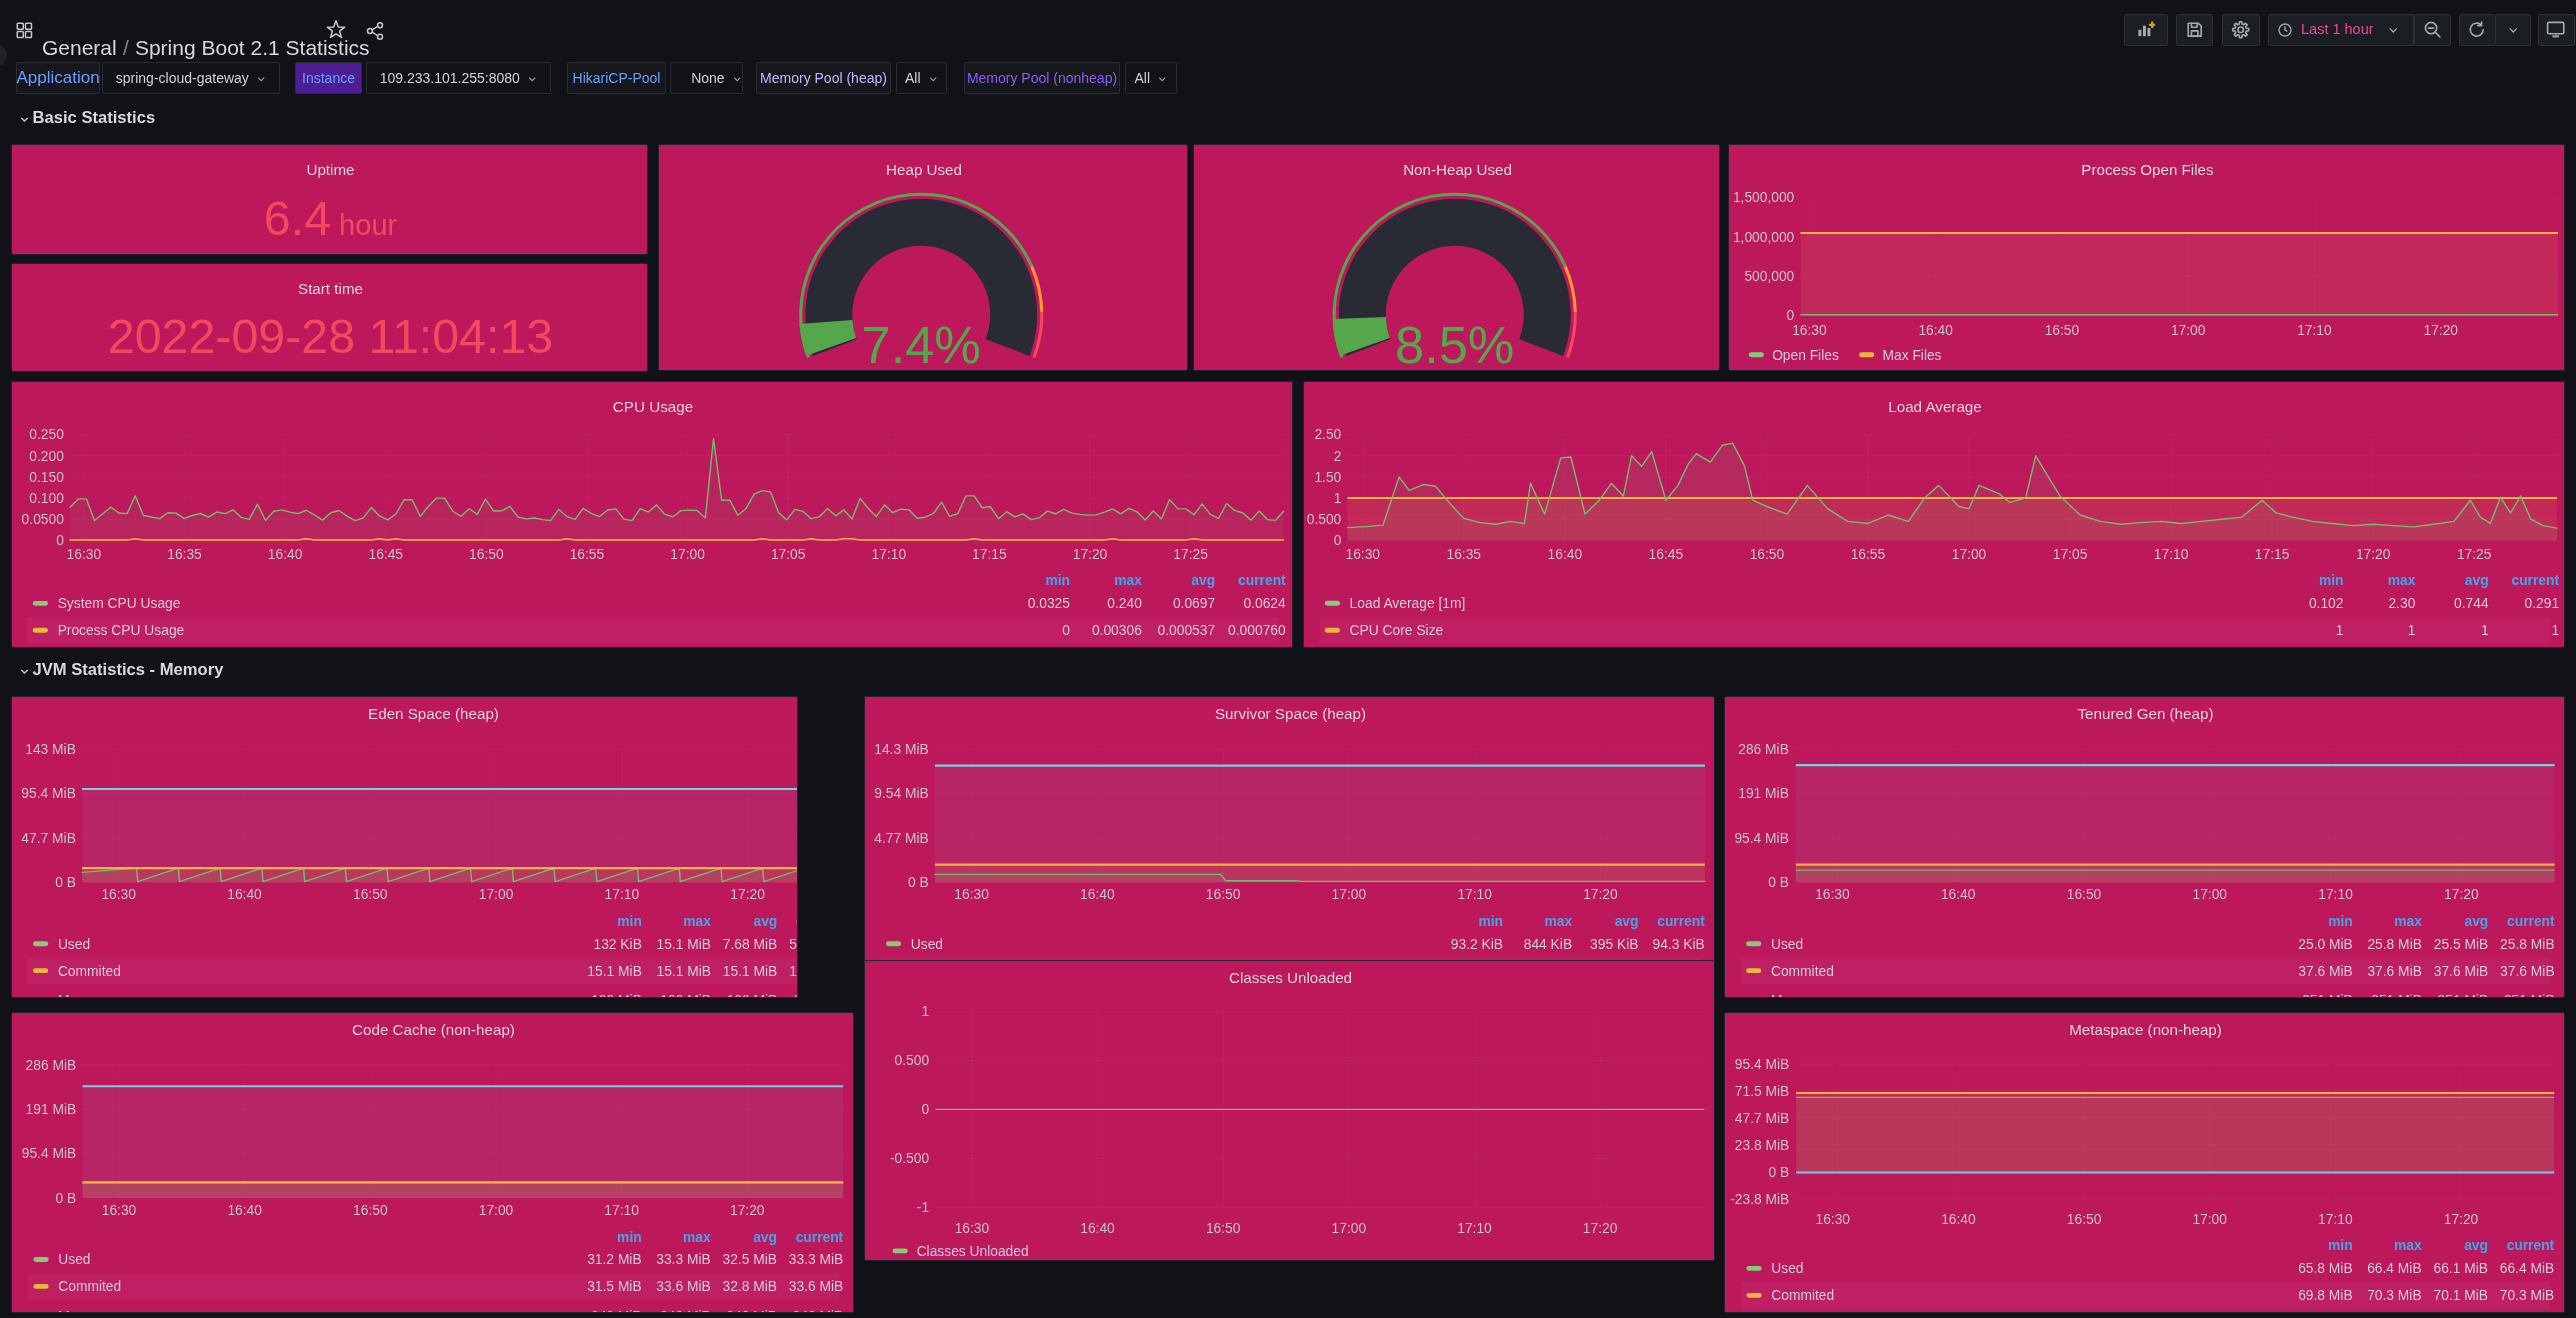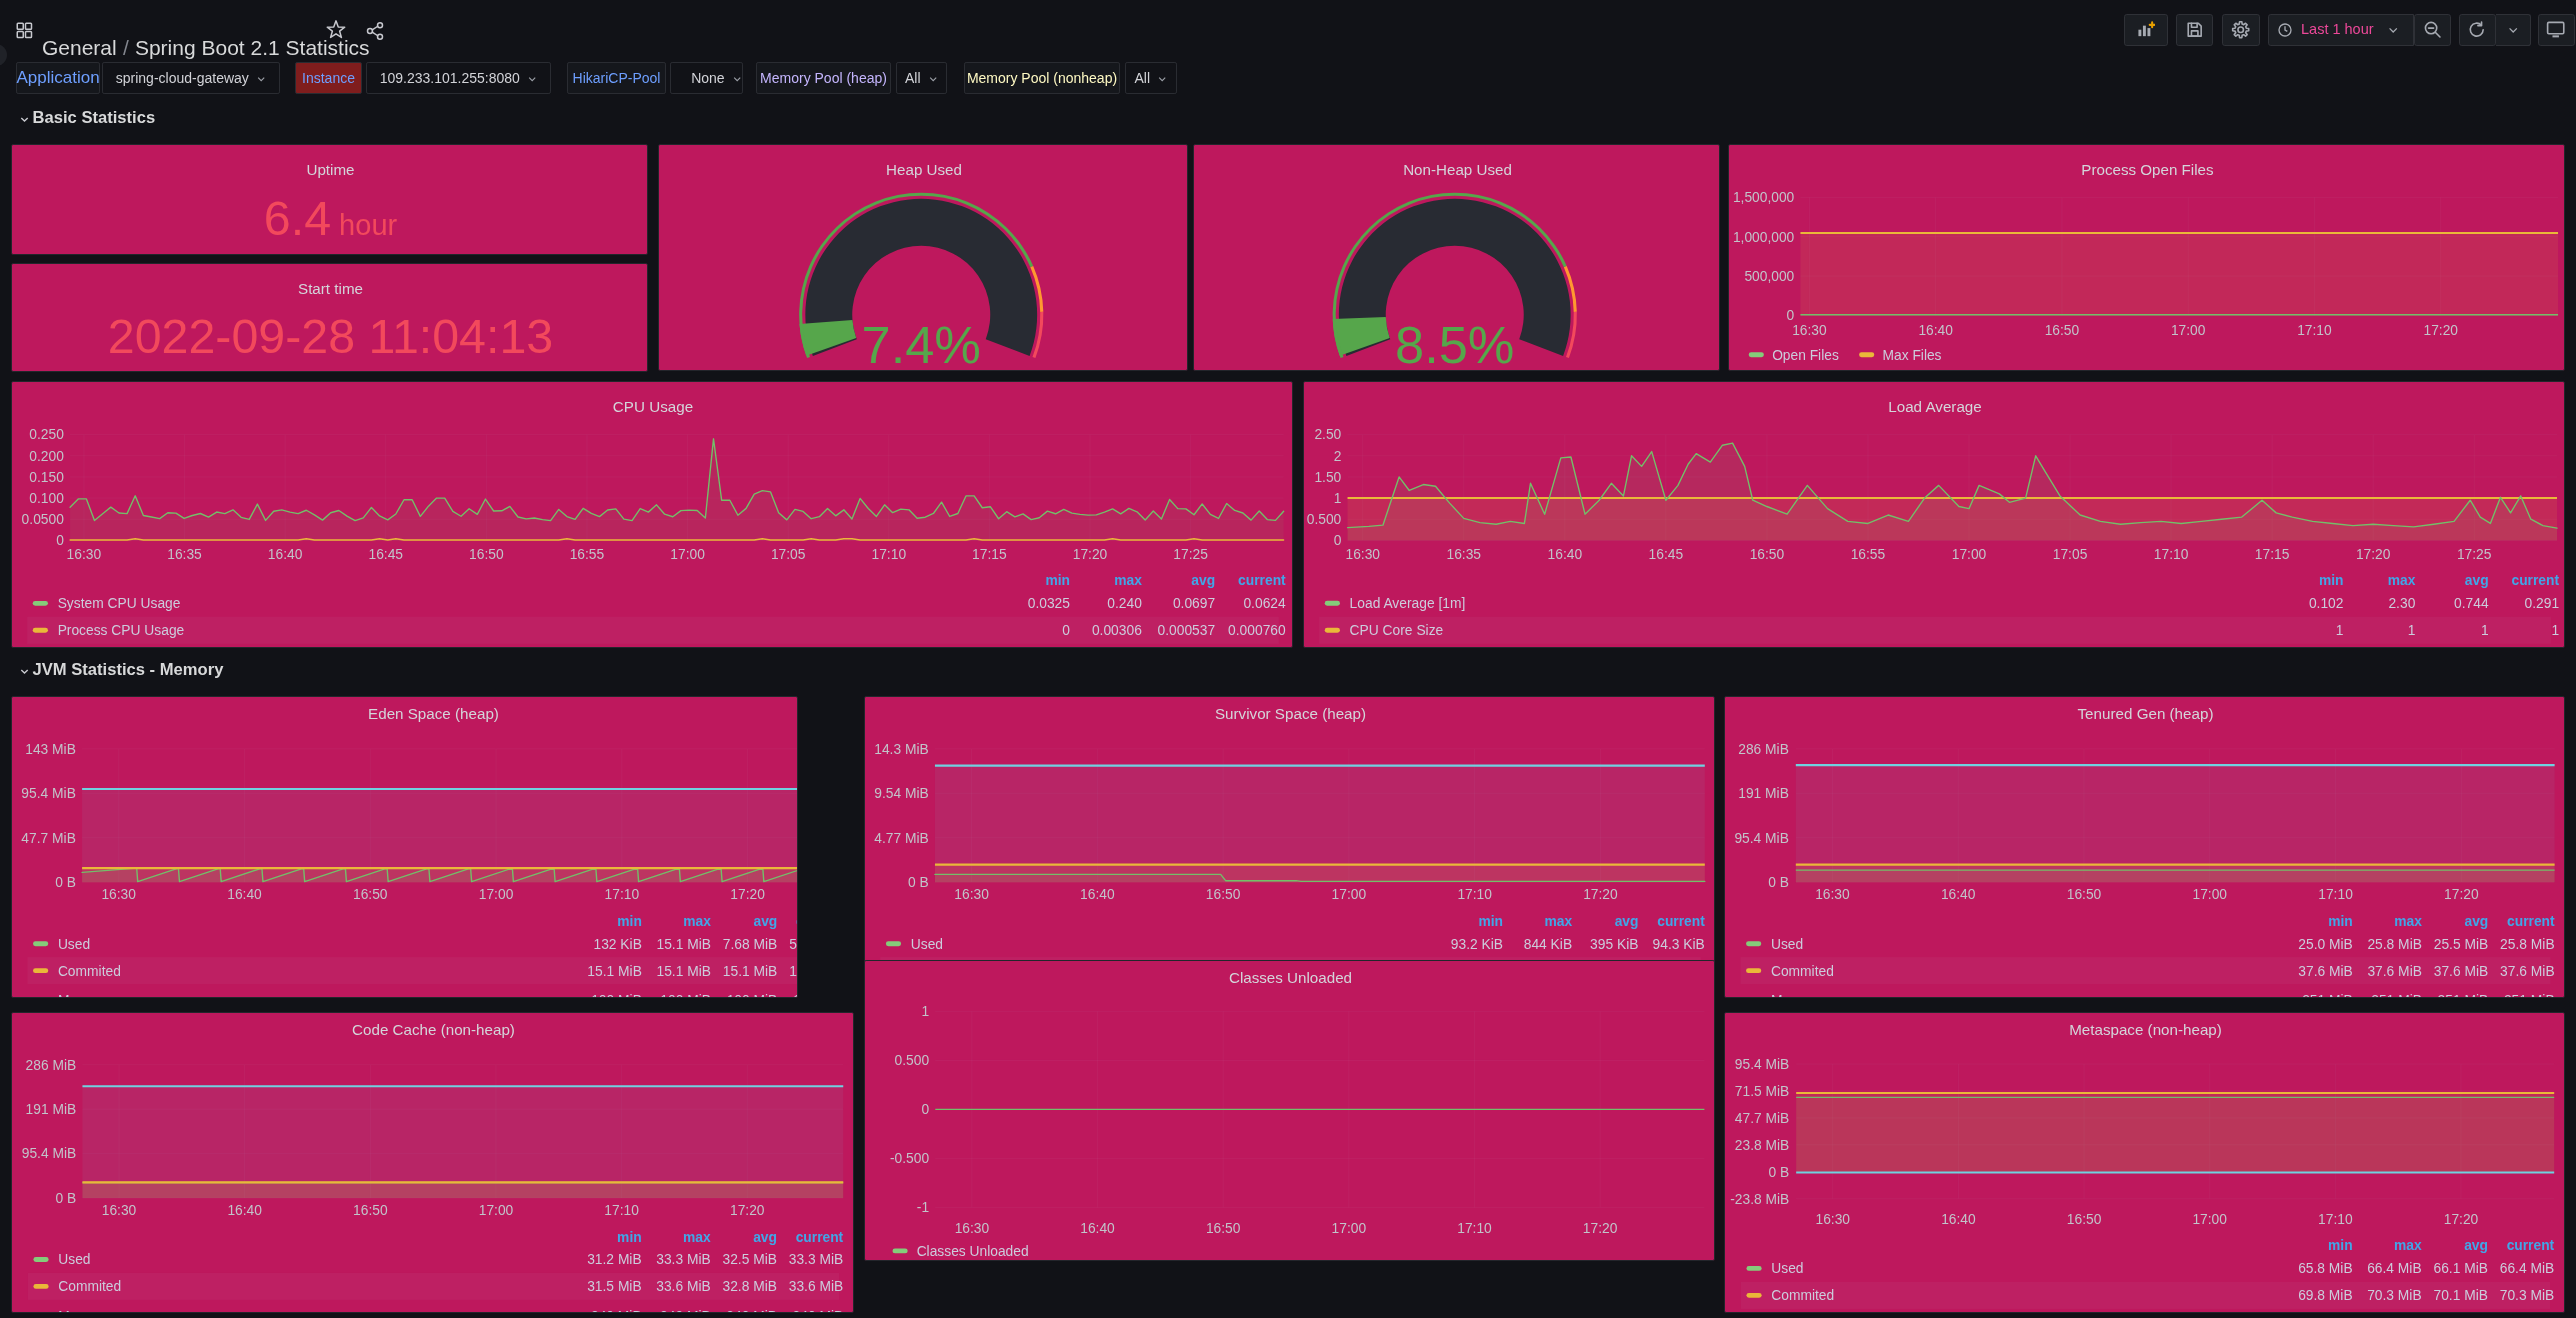--- a/index.html
+++ b/index.html
@@ -68,33 +68,33 @@
   </svg>
 <div style="position:absolute;left:2538px;top:14px;width:37px;height:32px;background:#1b1e23;border:0.7px solid #2f3137;border-radius:2.8px"></div>
 <svg style="position:absolute;left:2546px;top:20px" width="19.4" height="19.4" viewBox="0 0 24 24" fill="none" stroke="#a6aab2" stroke-width="2" stroke-linecap="round" stroke-linejoin="round">
     <rect x="2" y="3" width="20" height="14" rx="1.5"></rect>
     <rect x="8" y="19" width="8" height="2.5" fill="#a6aab2" stroke="none"></rect>
   </svg>
 <div style="position:absolute;left:16px;top:62px;width:84px;height:32px;background:#15171c;border:0.7px solid #2a2c32;border-radius:2.1px;display:flex;align-items:center;justify-content:center;font-size:17px;color:#6e9fff;white-space:nowrap">Application</div>
 <div style="position:absolute;left:102px;top:62px;width:178px;height:32px;background:#111217;border:0.7px solid #2a2c32;border-radius:2.1px;display:flex;align-items:center;justify-content:center;font-size:14px;color:#d2d3d8;white-space:nowrap">spring-cloud-gateway<svg width="10.4" height="10.4" viewBox="0 0 24 24" fill="none" stroke="#9da0a8" stroke-width="2.6" style="margin-left:7px;margin-top:2.1px">
       <path d="M 5 8.5 L 12 15.5 L 19 8.5"></path>
     </svg></div>
-<div style="position:absolute;left:295px;top:62px;width:67px;height:32px;background:#7f1d1d;border:0.7px solid #2a2c32;border-radius:2.1px;display:flex;align-items:center;justify-content:center;font-size:14px;color:#6e9fff;white-space:nowrap">Instance</div>
+<div style="position:absolute;left:295px;top:62px;width:67px;height:32px;background:#4c1d95;border:0.7px solid #2a2c32;border-radius:2.1px;display:flex;align-items:center;justify-content:center;font-size:14px;color:#6e9fff;white-space:nowrap">Instance</div>
 <div style="position:absolute;left:366px;top:62px;width:185px;height:32px;background:#111217;border:0.7px solid #2a2c32;border-radius:2.1px;display:flex;align-items:center;justify-content:center;font-size:14px;color:#d2d3d8;white-space:nowrap">109.233.101.255:8080<svg width="10.4" height="10.4" viewBox="0 0 24 24" fill="none" stroke="#9da0a8" stroke-width="2.6" style="margin-left:7px;margin-top:2.1px">
       <path d="M 5 8.5 L 12 15.5 L 19 8.5"></path>
     </svg></div>
 <div style="position:absolute;left:567px;top:62px;width:99px;height:32px;background:#15171c;border:0.7px solid #2a2c32;border-radius:2.1px;display:flex;align-items:center;justify-content:center;font-size:14px;color:#6e9fff;white-space:nowrap">HikariCP-Pool</div>
 <div style="position:absolute;left:670px;top:62px;width:73px;height:32px;background:#111217;border:0.7px solid #2a2c32;border-radius:2.1px;display:flex;align-items:center;justify-content:flex-end;font-size:14px;color:#d2d3d8;white-space:nowrap">None<svg width="10.4" height="10.4" viewBox="0 0 24 24" fill="none" stroke="#9da0a8" stroke-width="2.6" style="margin-left:7px;margin-top:2.1px">
       <path d="M 5 8.5 L 12 15.5 L 19 8.5"></path>
     </svg></div>
 <div style="position:absolute;left:756px;top:62px;width:135px;height:32px;background:#15171c;border:0.7px solid #2a2c32;border-radius:2.1px;display:flex;align-items:center;justify-content:center;font-size:14px;color:#c4b5fd;white-space:nowrap">Memory Pool (heap)</div>
 <div style="position:absolute;left:896px;top:62px;width:51px;height:32px;background:#111217;border:0.7px solid #2a2c32;border-radius:2.1px;display:flex;align-items:center;justify-content:center;font-size:14px;color:#d2d3d8;white-space:nowrap">All<svg width="10.4" height="10.4" viewBox="0 0 24 24" fill="none" stroke="#9da0a8" stroke-width="2.6" style="margin-left:7px;margin-top:2.1px">
       <path d="M 5 8.5 L 12 15.5 L 19 8.5"></path>
     </svg></div>
-<div style="position:absolute;left:964px;top:62px;width:156px;height:32px;background:#15171c;border:0.7px solid #2a2c32;border-radius:2.1px;display:flex;align-items:center;justify-content:center;font-size:14px;color:#fef9c3;white-space:nowrap">Memory Pool (nonheap)</div>
+<div style="position:absolute;left:964px;top:62px;width:156px;height:32px;background:#15171c;border:0.7px solid #2a2c32;border-radius:2.1px;display:flex;align-items:center;justify-content:center;font-size:14px;color:#8b5cf6;white-space:nowrap">Memory Pool (nonheap)</div>
 <div style="position:absolute;left:1125px;top:62px;width:52px;height:32px;background:#111217;border:0.7px solid #2a2c32;border-radius:2.1px;display:flex;align-items:center;justify-content:center;font-size:14px;color:#d2d3d8;white-space:nowrap">All<svg width="10.4" height="10.4" viewBox="0 0 24 24" fill="none" stroke="#9da0a8" stroke-width="2.6" style="margin-left:7px;margin-top:2.1px">
       <path d="M 5 8.5 L 12 15.5 L 19 8.5"></path>
     </svg></div>
 <svg style="position:absolute;left:18.7px;top:114px" width="11" height="11" viewBox="0 0 24 24" fill="none" stroke="#c7c8ce" stroke-width="3">
     <path d="M 5 8.5 L 12 15.5 L 19 8.5"></path>
   </svg>
 <div style="position:absolute;left:32.5px;top:108px;font-size:16.6px;font-weight:700;color:#d8d9da">Basic Statistics</div>
 <svg style="position:absolute;left:18.7px;top:666px" width="11" height="11" viewBox="0 0 24 24" fill="none" stroke="#c7c8ce" stroke-width="3">
     <path d="M 5 8.5 L 12 15.5 L 19 8.5"></path>
   </svg>

